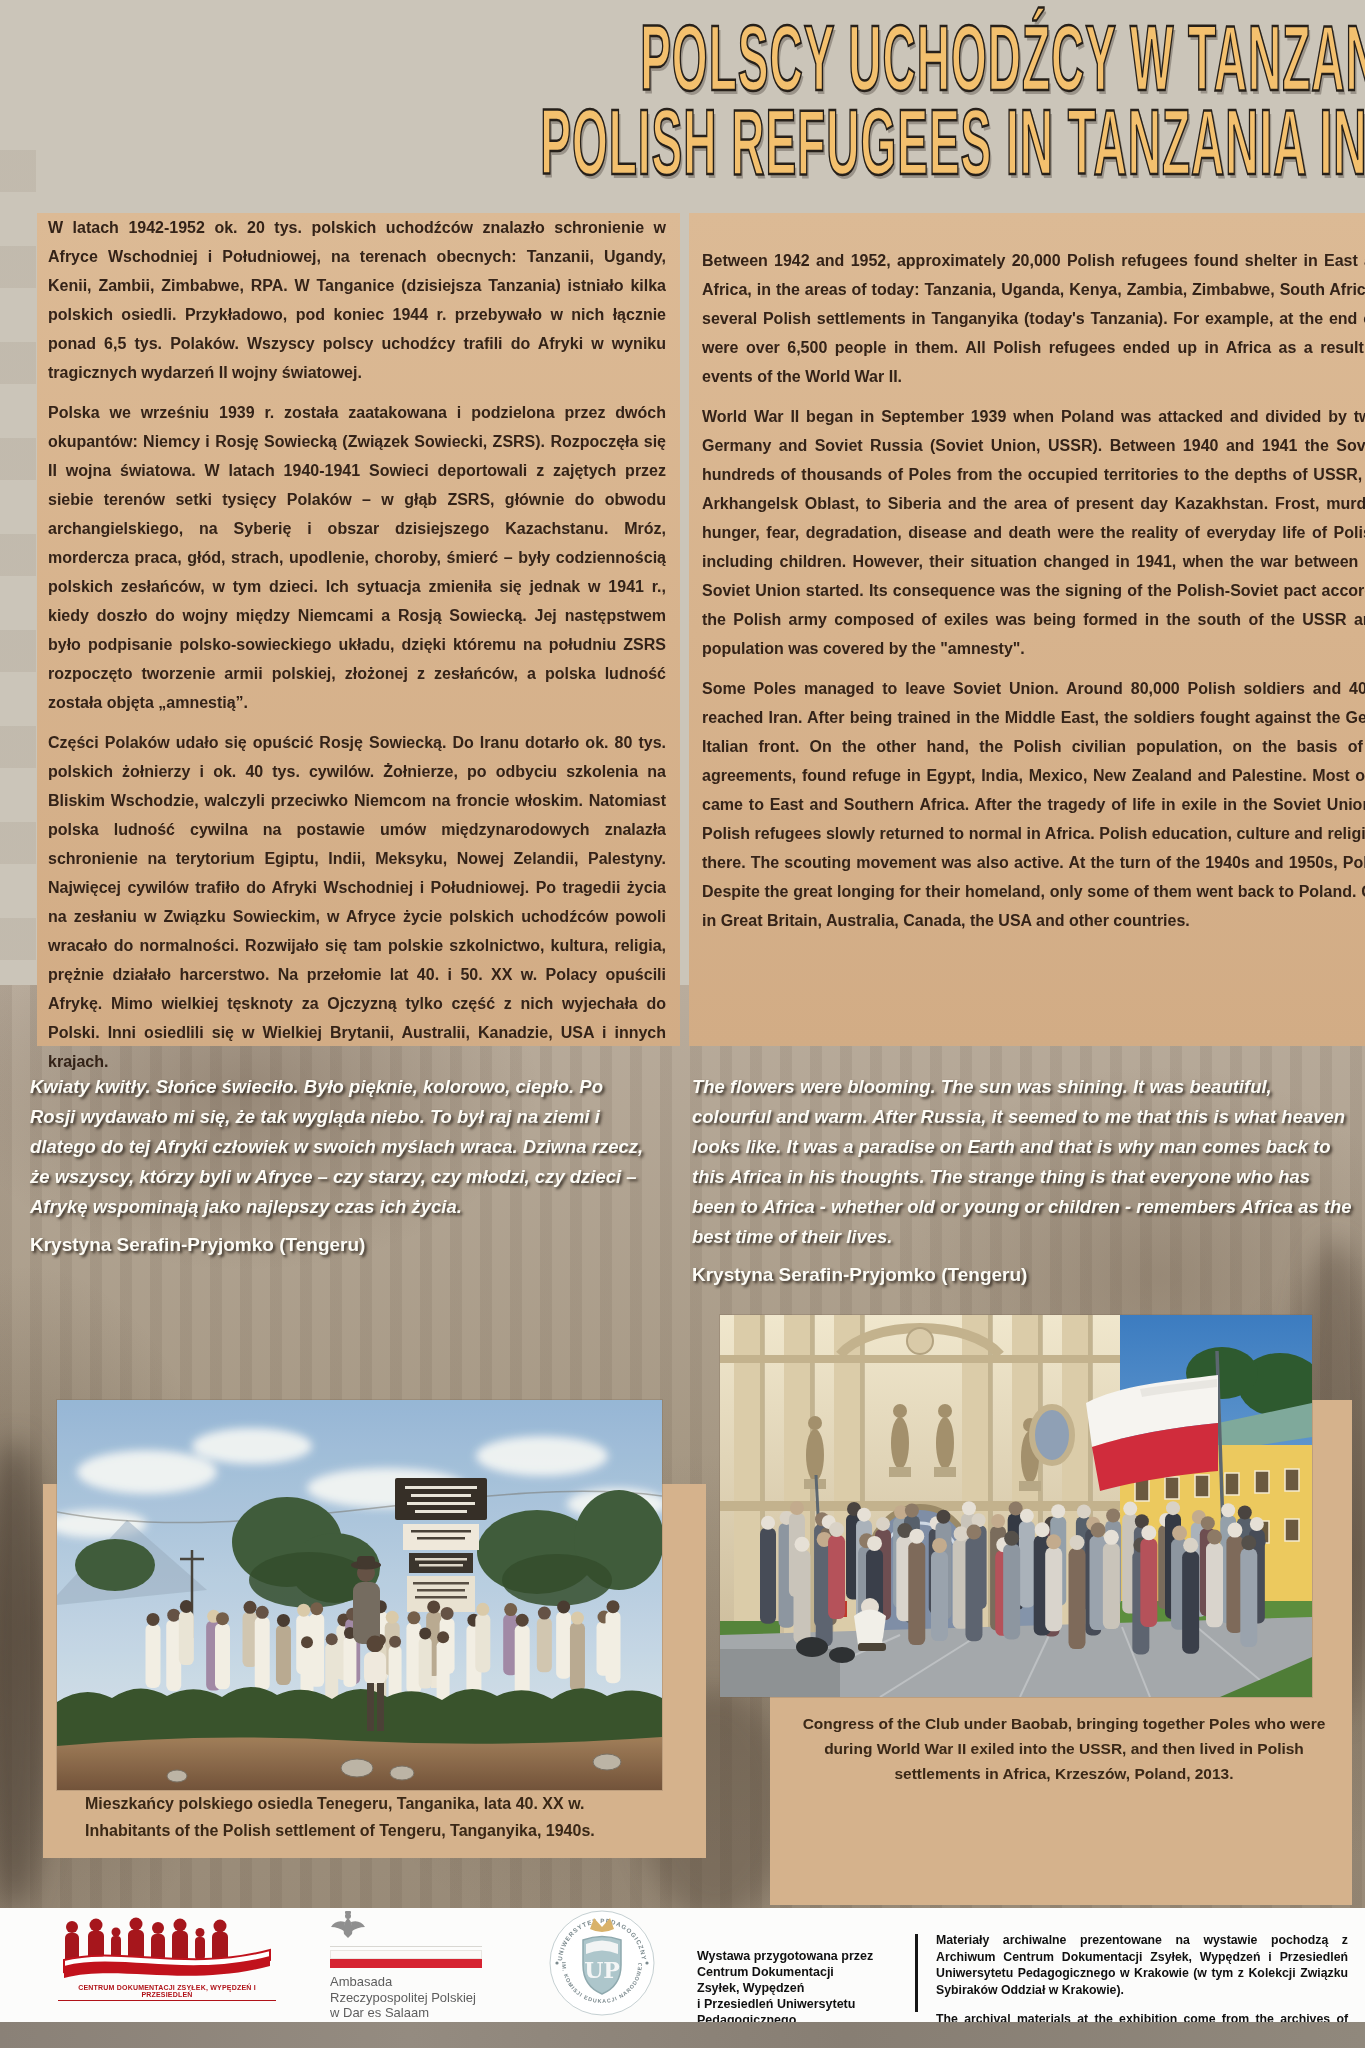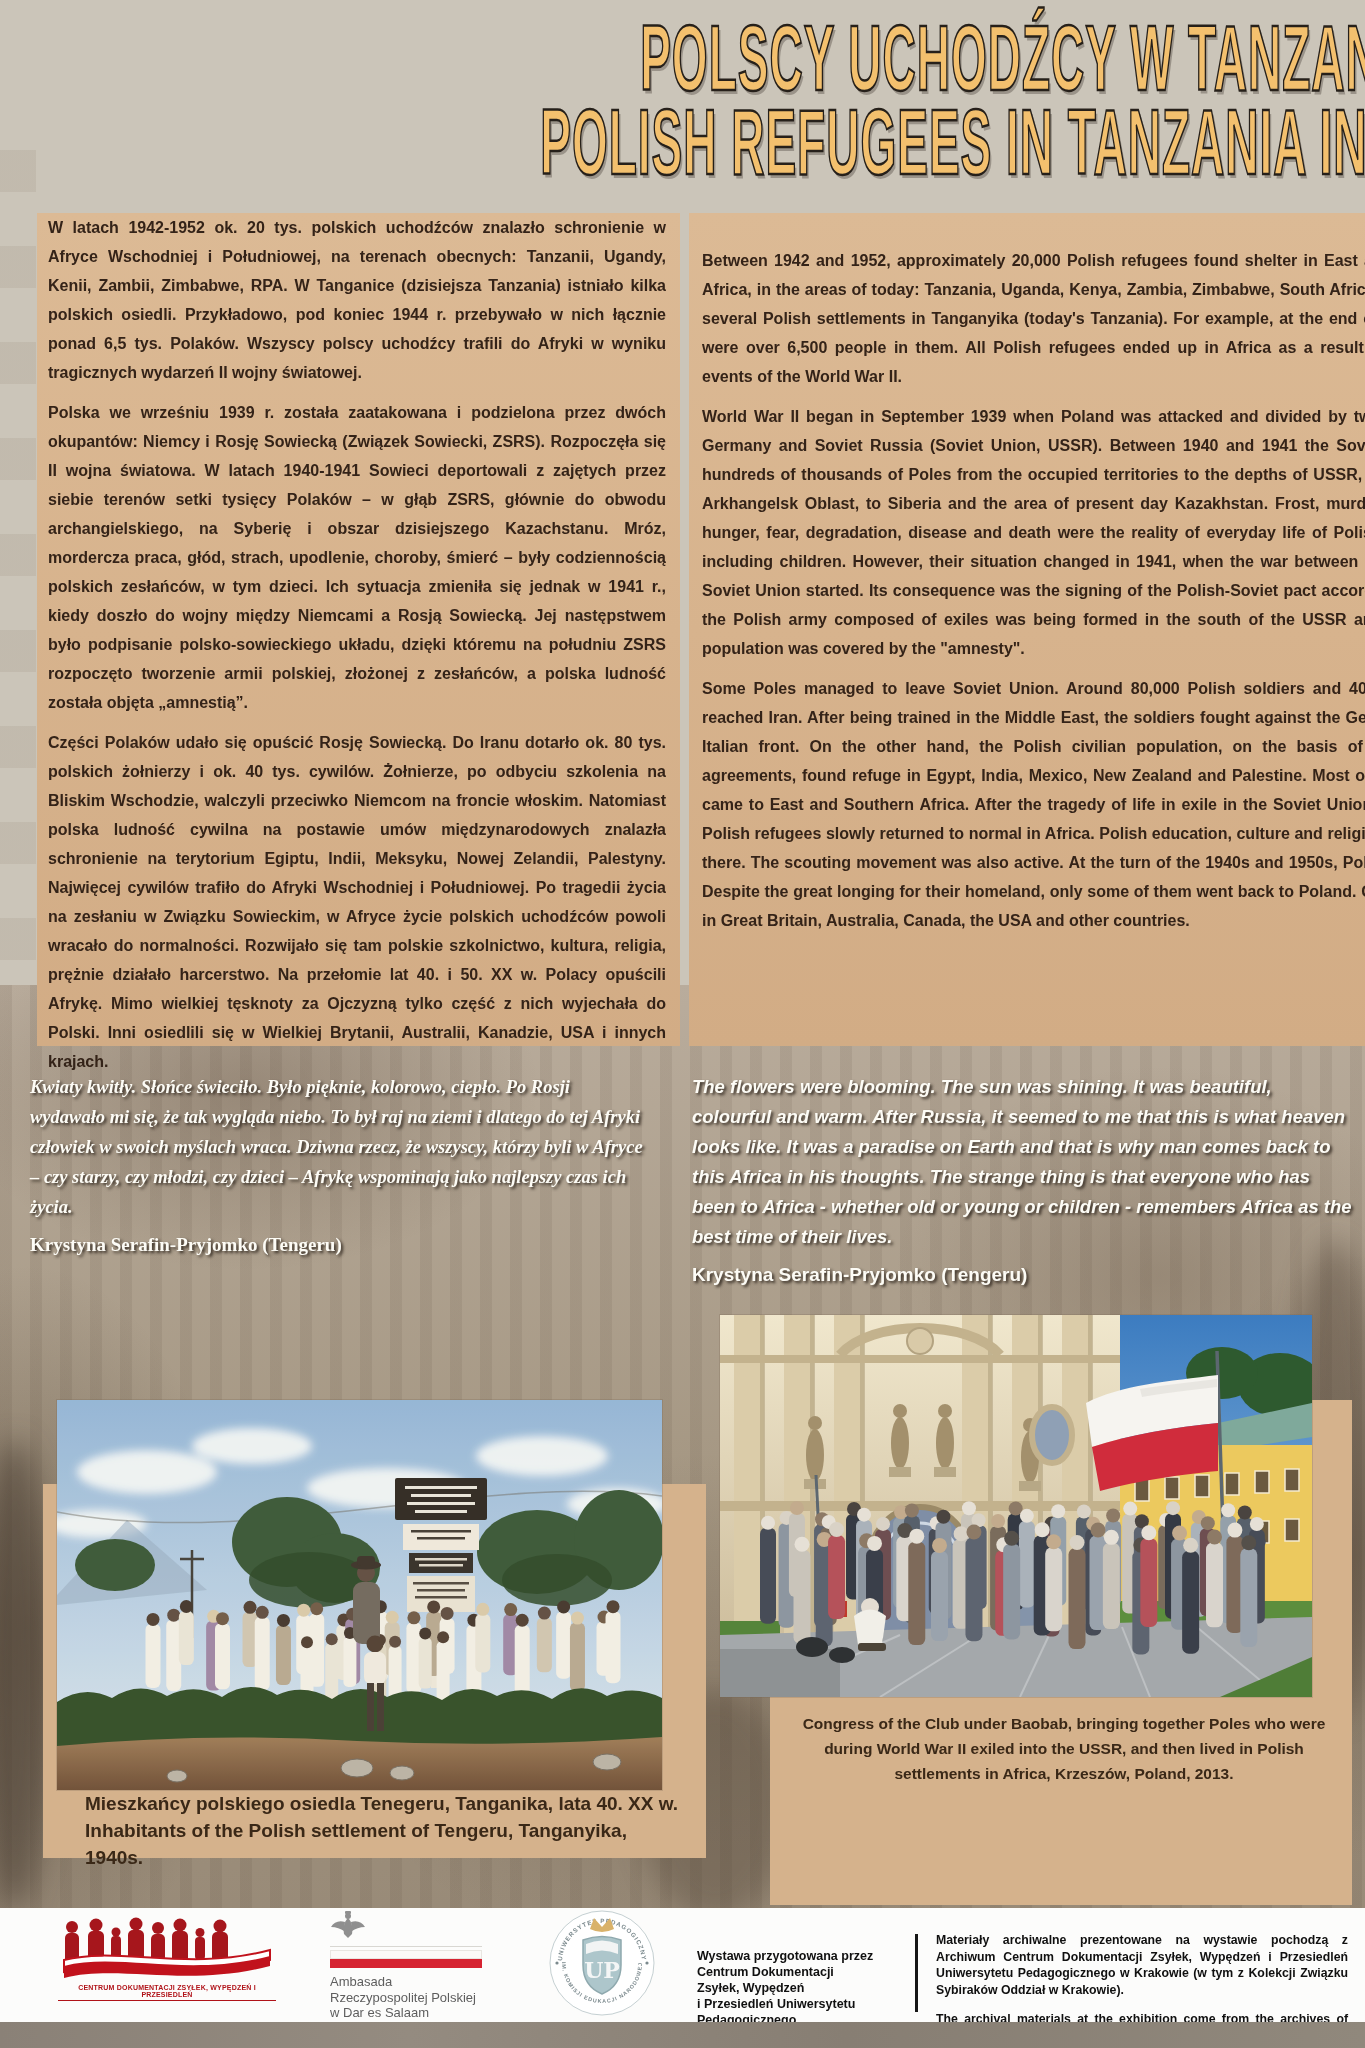--- a/index.html
+++ b/index.html
@@ -59,21 +59,21 @@
   }
   
   .caption-panel { position:absolute; background:#d5b28c; }
   .cap-left-panel  { left:43px;  top:1484px; width:663px; height:374px; }
   .cap-right-panel { left:770px; top:1400px; width:582px; height:505px; }
   .photo { position:absolute; box-shadow:0 0 0 1px rgba(120,100,80,.25); }
   .photo svg { display:block; width:100%; height:100%; }
   .photo-left  { left:57px;  top:1400px; width:605px; height:390px; }
   .photo-right { left:720px; top:1315px; width:592px; height:382px; }
   .cap-left-text { position:absolute; left:42px; top:306px; width:600px;
-    font-weight:bold; font-size:19px; line-height:27px; color:#3a2817; }
+    font-weight:bold; font-size:16px; line-height:27px; color:#3a2817; }
   .cap-right-text { position:absolute; left:18px; top:300px; width:552px;
     font-weight:bold; font-size:15.5px; line-height:25px; color:#3a2817; }
   .cap-right-text .pl { text-align:right; margin:0 0 16px 0; }
   .cap-right-text .en { text-align:center; margin:11px; }
   
   .footer { position:absolute; left:0; top:1908px; width:1365px; height:114px; background:#fcfcfb; }
   .bottom-strip { position:absolute; left:0; top:2022px; width:1365px; height:26px;
     background:linear-gradient(90deg,#8a8177,#948b80 30%,#877e73 62%,#90887c); }
   .logo-cdz { position:absolute; left:58px; top:6px; width:218px; text-align:center; }
   .cdz-caption { margin-top:2px; font-size:7px; font-weight:bold; letter-spacing:.2px;
@@ -114,21 +114,21 @@
     <p>Polska we wrześniu 1939 r. została zaatakowana i podzielona przez dwóch okupantów: Niemcy i Rosję Sowiecką (Związek Sowiecki, ZSRS). Rozpoczęła się II wojna światowa. W latach 1940-1941 Sowieci deportowali z zajętych przez siebie terenów setki tysięcy Polaków – w głąb ZSRS, głównie do obwodu archangielskiego, na Syberię i obszar dzisiejszego Kazachstanu. Mróz, mordercza praca, głód, strach, upodlenie, choroby, śmierć – były codziennością polskich zesłańców, w tym dzieci. Ich sytuacja zmieniła się jednak w 1941 r., kiedy doszło do wojny między Niemcami a Rosją Sowiecką. Jej następstwem było podpisanie polsko-sowieckiego układu, dzięki któremu na południu ZSRS rozpoczęto tworzenie armii polskiej, złożonej z zesłańców, a polska ludność została objęta „amnestią”.</p>
     <p>Części Polaków udało się opuścić Rosję Sowiecką. Do Iranu dotarło ok. 80 tys. polskich żołnierzy i ok. 40 tys. cywilów. Żołnierze, po odbyciu szkolenia na Bliskim Wschodzie, walczyli przeciwko Niemcom na froncie włoskim. Natomiast polska ludność cywilna na postawie umów międzynarodowych znalazła schronienie na terytorium Egiptu, Indii, Meksyku, Nowej Zelandii, Palestyny. Najwięcej cywilów trafiło do Afryki Wschodniej i Południowej. Po tragedii życia na zesłaniu w Związku Sowieckim, w Afryce życie polskich uchodźców powoli wracało do normalności. Rozwijało się tam polskie szkolnictwo, kultura, religia, prężnie działało harcerstwo. Na przełomie lat 40. i 50. XX w. Polacy opuścili Afrykę. Mimo wielkiej tęsknoty za Ojczyzną tylko część z nich wyjechała do Polski. Inni osiedlili się w Wielkiej Brytanii, Australii, Kanadzie, USA i innych krajach.</p>
   </section>
 
   <section class="panel panel-right">
     <p>Between 1942 and 1952, approximately 20,000 Polish refugees found shelter in East and Southern Africa, in the areas of today: Tanzania, Uganda, Kenya, Zambia, Zimbabwe, South Africa. There were several Polish settlements in Tanganyika (today's Tanzania). For example, at the end of 1944, there were over 6,500 people in them. All Polish refugees ended up in Africa as a result of the tragic events of the World War II.</p>
     <p>World War II began in September 1939 when Poland was attacked and divided by two occupiers: Germany and Soviet Russia (Soviet Union, USSR). Between 1940 and 1941 the Soviets deported hundreds of thousands of Poles from the occupied territories to the depths of USSR, mainly to the Arkhangelsk Oblast, to Siberia and the area of present day Kazakhstan. Frost, murderous labour, hunger, fear, degradation, disease and death were the reality of everyday life of Polish deportees, including children. However, their situation changed in 1941, when the war between Germany and Soviet Union started. Its consequence was the signing of the Polish-Soviet pact according to which the Polish army composed of exiles was being formed in the south of the USSR and the Polish population was covered by the "amnesty".</p>
     <p>Some Poles managed to leave Soviet Union. Around 80,000 Polish soldiers and 40,000 civilians reached Iran. After being trained in the Middle East, the soldiers fought against the Germans on the Italian front. On the other hand, the Polish civilian population, on the basis of international agreements, found refuge in Egypt, India, Mexico, New Zealand and Palestine. Most of the civilians came to East and Southern Africa. After the tragedy of life in exile in the Soviet Union, the lives of Polish refugees slowly returned to normal in Africa. Polish education, culture and religion developed there. The scouting movement was also active. At the turn of the 1940s and 1950s, Poles left Africa. Despite the great longing for their homeland, only some of them went back to Poland. Others settled in Great Britain, Australia, Canada, the USA and other countries.</p>
   </section>
 
-  <figure class="quote quote-left" style="margin:0;font-family:Liberation Serif, serif;">
+  <figure class="quote quote-left" style="margin:0;">
     <p class="qtext">Kwiaty kwitły. Słońce świeciło. Było pięknie, kolorowo, ciepło. Po Rosji wydawało mi się, że tak wygląda niebo. To był raj na ziemi i dlatego do tej Afryki człowiek w swoich myślach wraca. Dziwna rzecz, że wszyscy, którzy byli w Afryce – czy starzy, czy młodzi, czy dzieci – Afrykę wspominają jako najlepszy czas ich życia.</p>
     <figcaption class="qattr">Krystyna Serafin-Pryjomko (Tengeru)</figcaption>
   </figure>
 
   <figure class="quote quote-right" style="margin:0;">
     <p class="qtext">The flowers were blooming. The sun was shining. It was beautiful, colourful and warm. After Russia, it seemed to me that this is what heaven looks like. It was a paradise on Earth and that is why man comes back to this Africa in his thoughts. The strange thing is that everyone who has been to Africa - whether old or young or children - remembers Africa as the best time of their lives.</p>
     <figcaption class="qattr">Krystyna Serafin-Pryjomko (Tengeru)</figcaption>
   </figure>
 
   <div class="caption-panel cap-left-panel">

